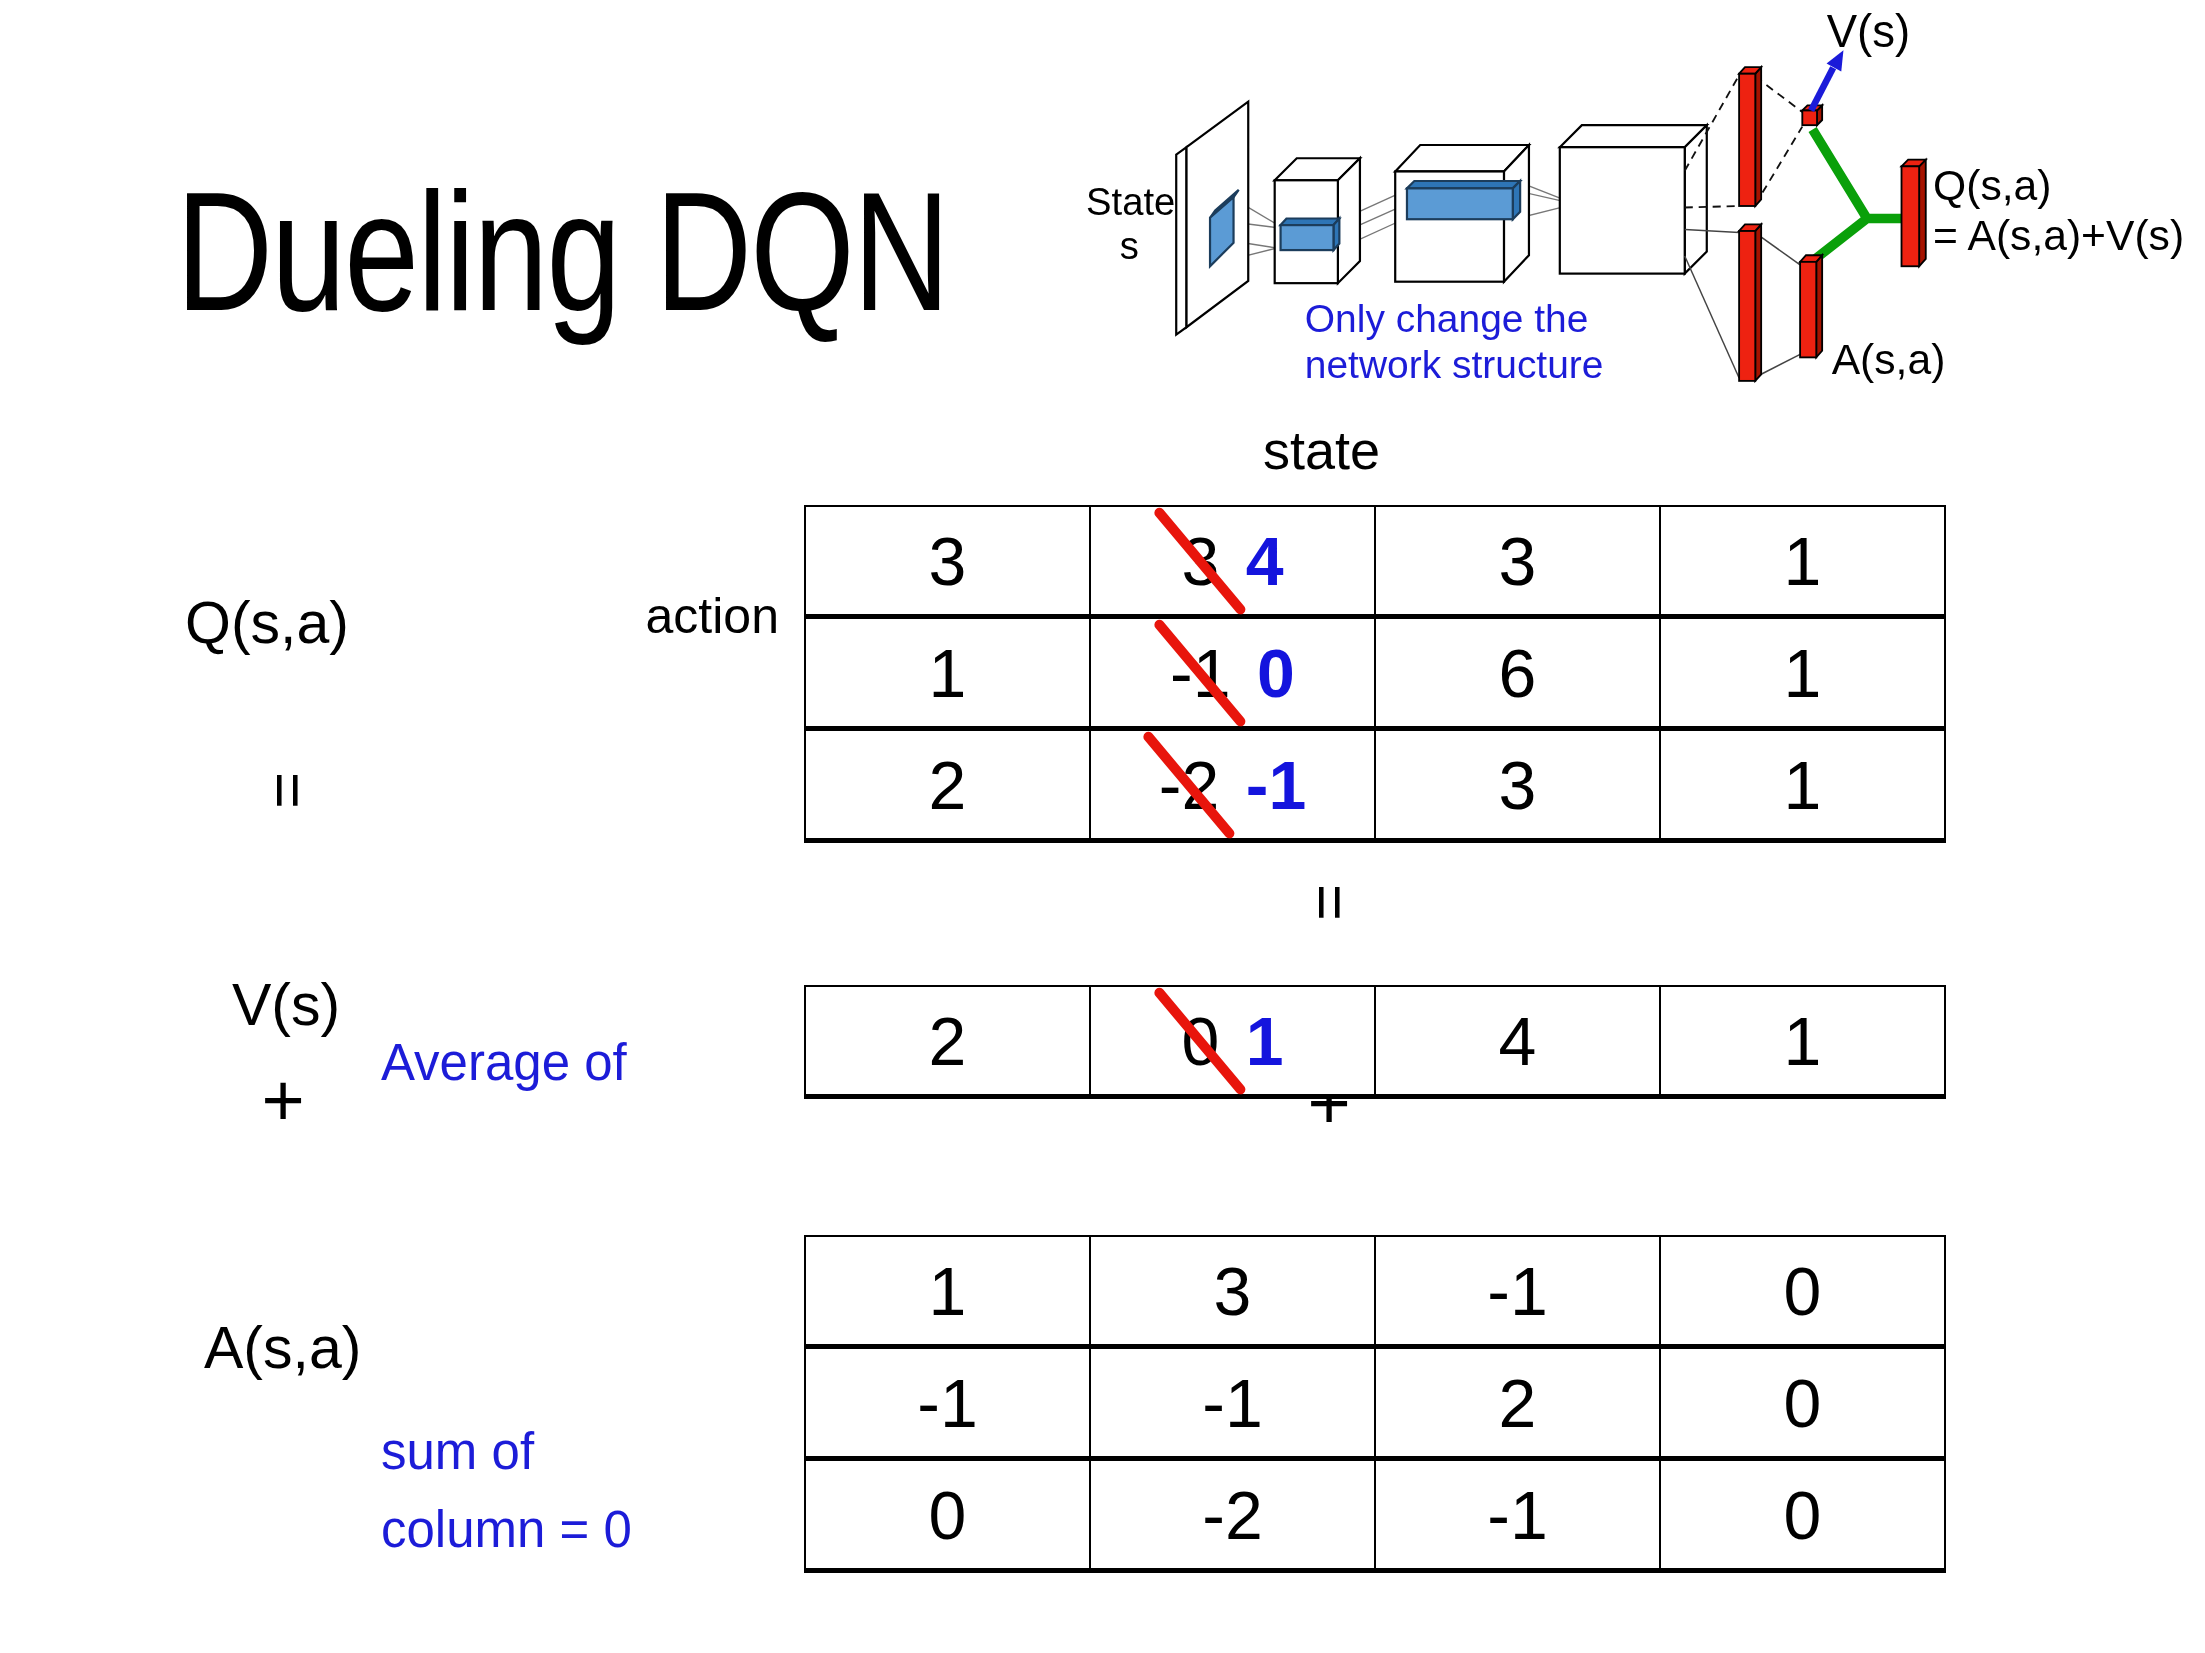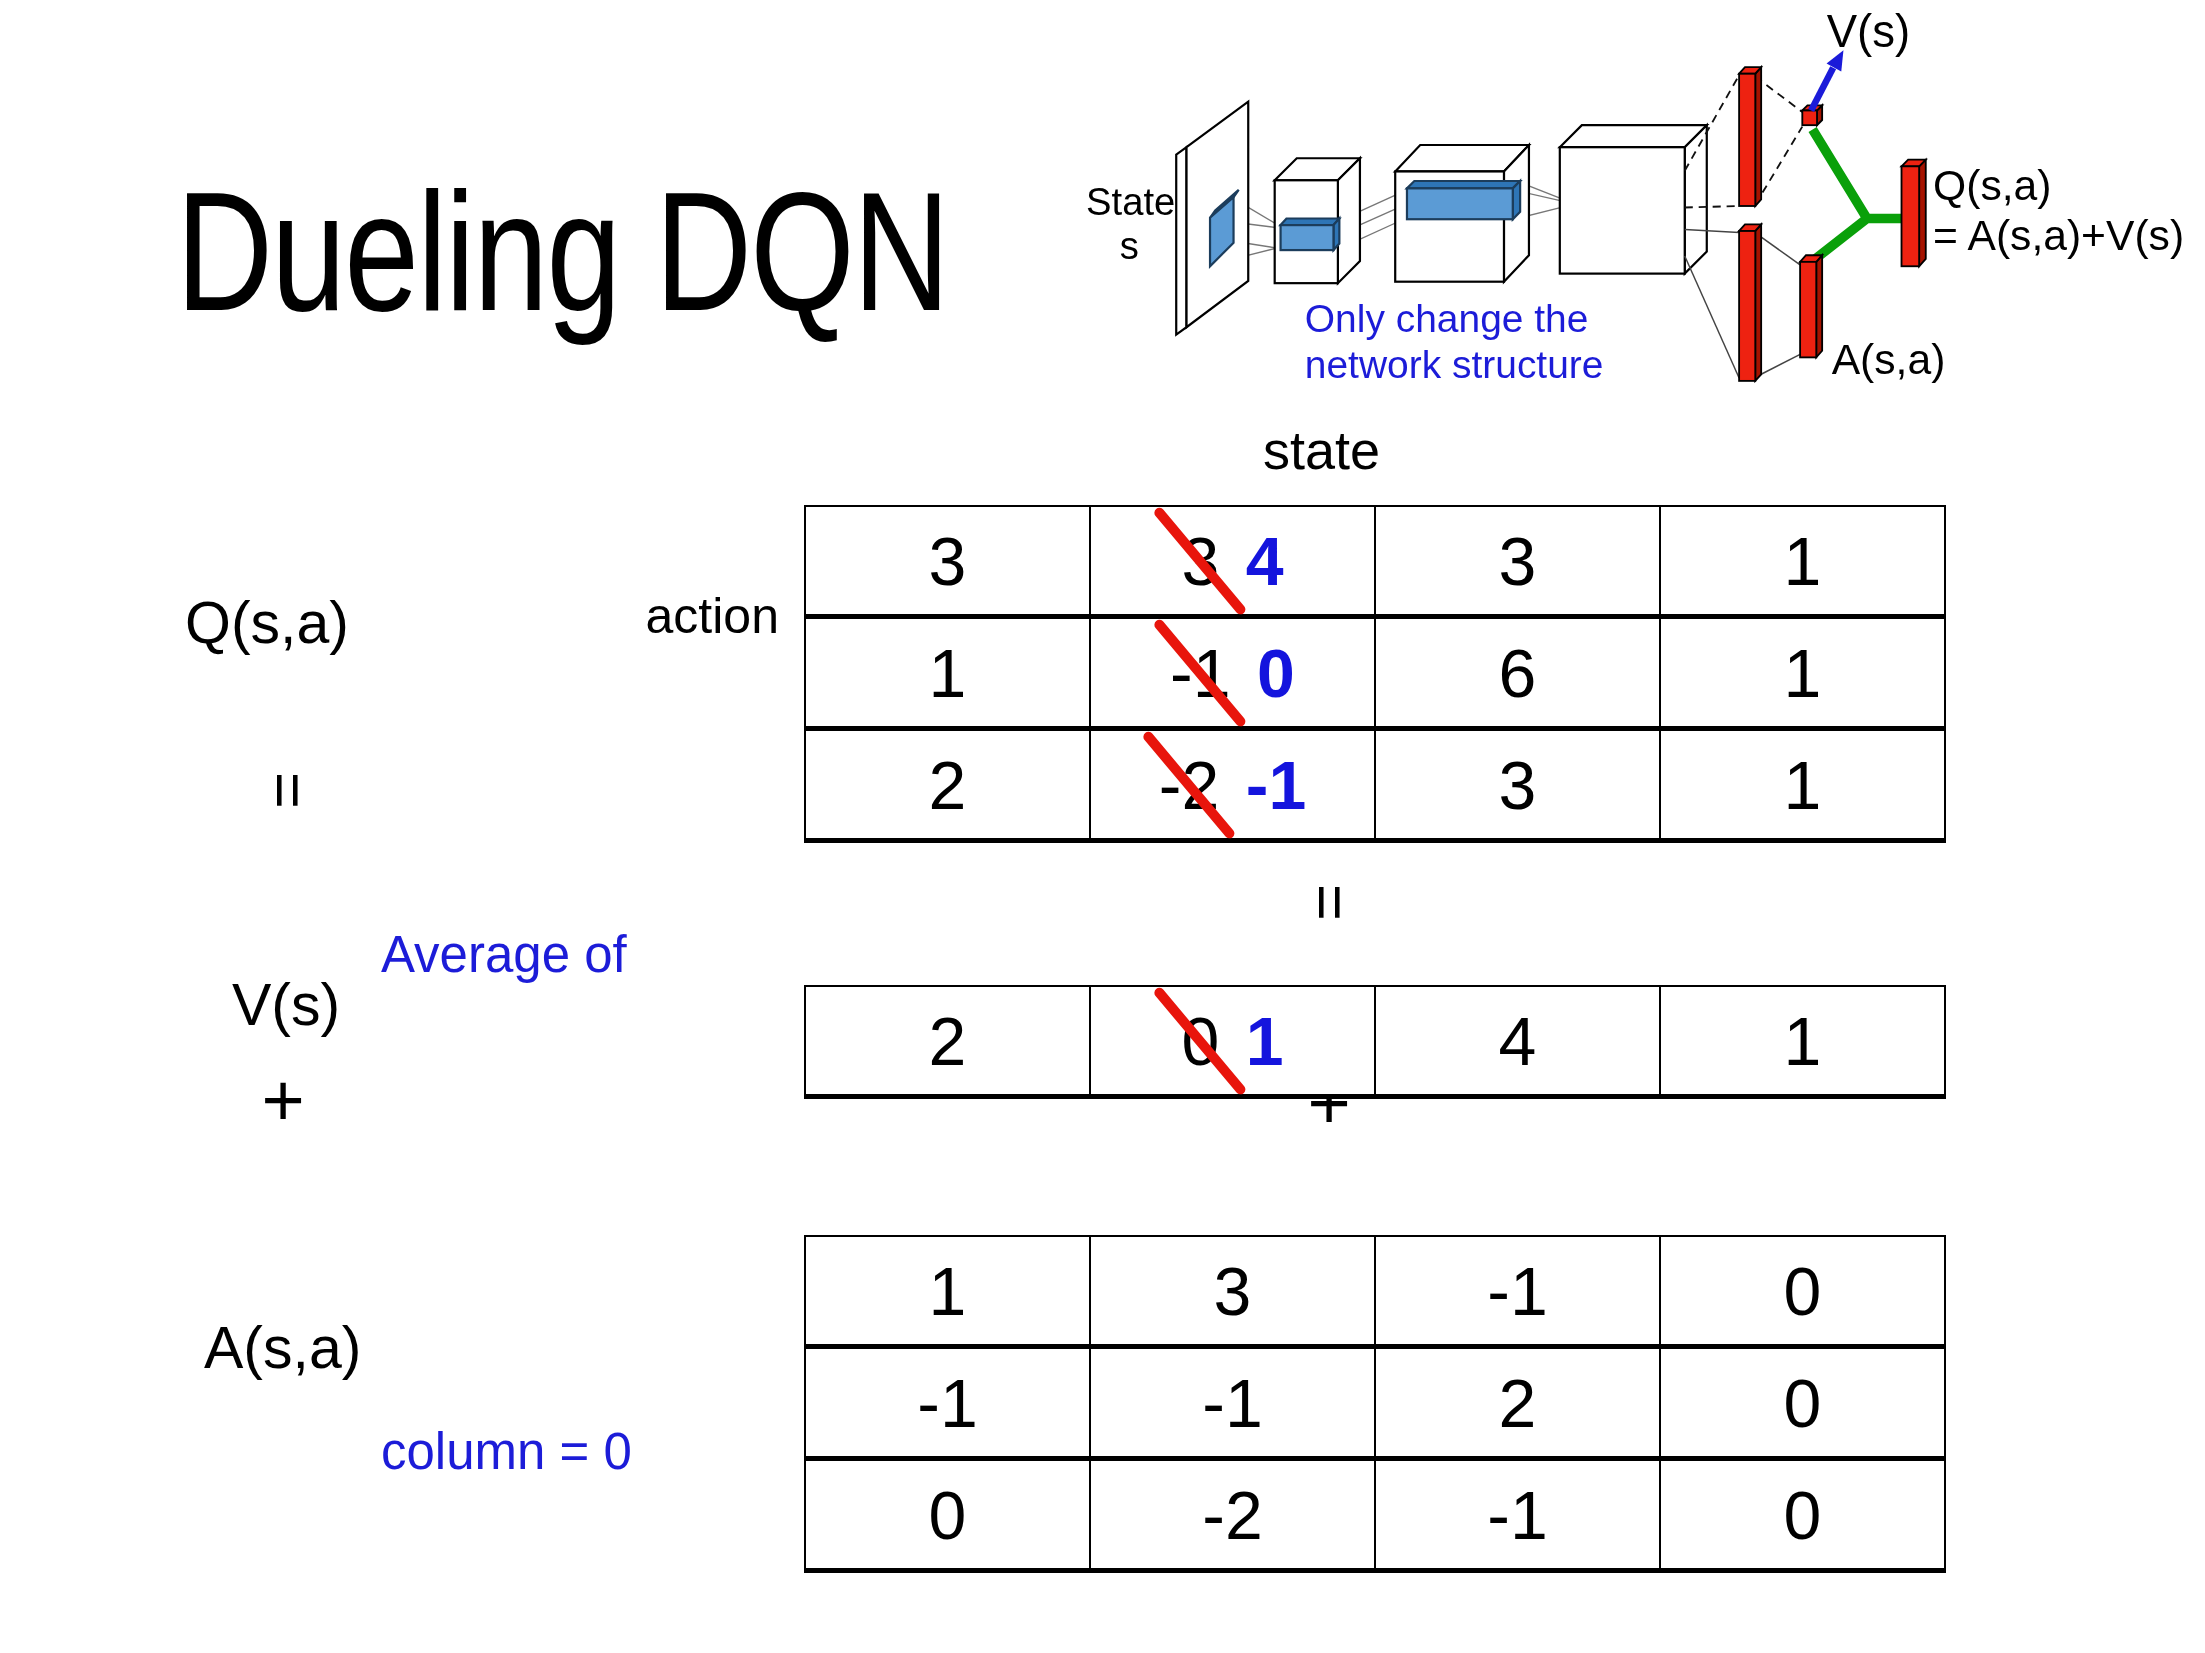--- a/index.html
+++ b/index.html
@@ -47,21 +47,21 @@
   #eq-plus{left:235px;top:1064px;width:96px;font-size:74px;}
   #mid-equals{left:1281px;top:871px;width:96px;font-size:63px;}
   #mid-plus{left:1281px;top:1067px;width:96px;font-size:74px;}
 
   
   #state-label{left:1167px;top:423px;width:309px;text-align:center;font-size:54px;line-height:1;}
   #action-label{left:566px;top:591px;width:213px;text-align:right;font-size:50px;line-height:1;}
 
   
   .blue-note{color:var(--note-blue,#1c1cd8);font-size:51px;line-height:1.38;white-space:nowrap;}
-  #avg-note{left:381px;top:920px;}
+  #avg-note{left:381px;top:1028px;}
   #sum-note{left:381px;top:1413px;line-height:1.52;}
 
   
   #diagram{left:1066px;top:0;}
   .boxface{fill:#ffffff;stroke:#000;stroke-width:3;}
   .planeface{fill:#ffffff;stroke:#000;stroke-width:3;}
   .slab{fill:var(--slab-blue,#5b9bd5);stroke:#1c3d5c;stroke-width:3;}
   .slab-dark{fill:var(--slab-blue-dark,#2e75b6);stroke:#1c3d5c;stroke-width:3;}
   .cone{stroke:#777;stroke-width:1.8;}
   .dash{stroke:#111;stroke-width:2.5;stroke-dasharray:11 8;}
@@ -202,20 +202,21 @@
 
 <div class="abs sym" id="mid-equals">
   <span class="rot90">=</span>
 </div>
 <div class="abs sym" id="mid-plus">+</div>
 
 <div class="abs blue-note" id="avg-note">
   <div>Average of</div>
 </div>
 <div class="abs blue-note" id="sum-note">
+  <div>sum of</div>
   <div>column = 0</div>
 </div>
 
 <div class="mtable" id="q-table">
   <div class="mrow">
     <div class="mcell">
         <span>3</span>
       </div>
     <div class="mcell">
       <span class="oldwrap"><span>3</span><span class="strike"></span></span>

